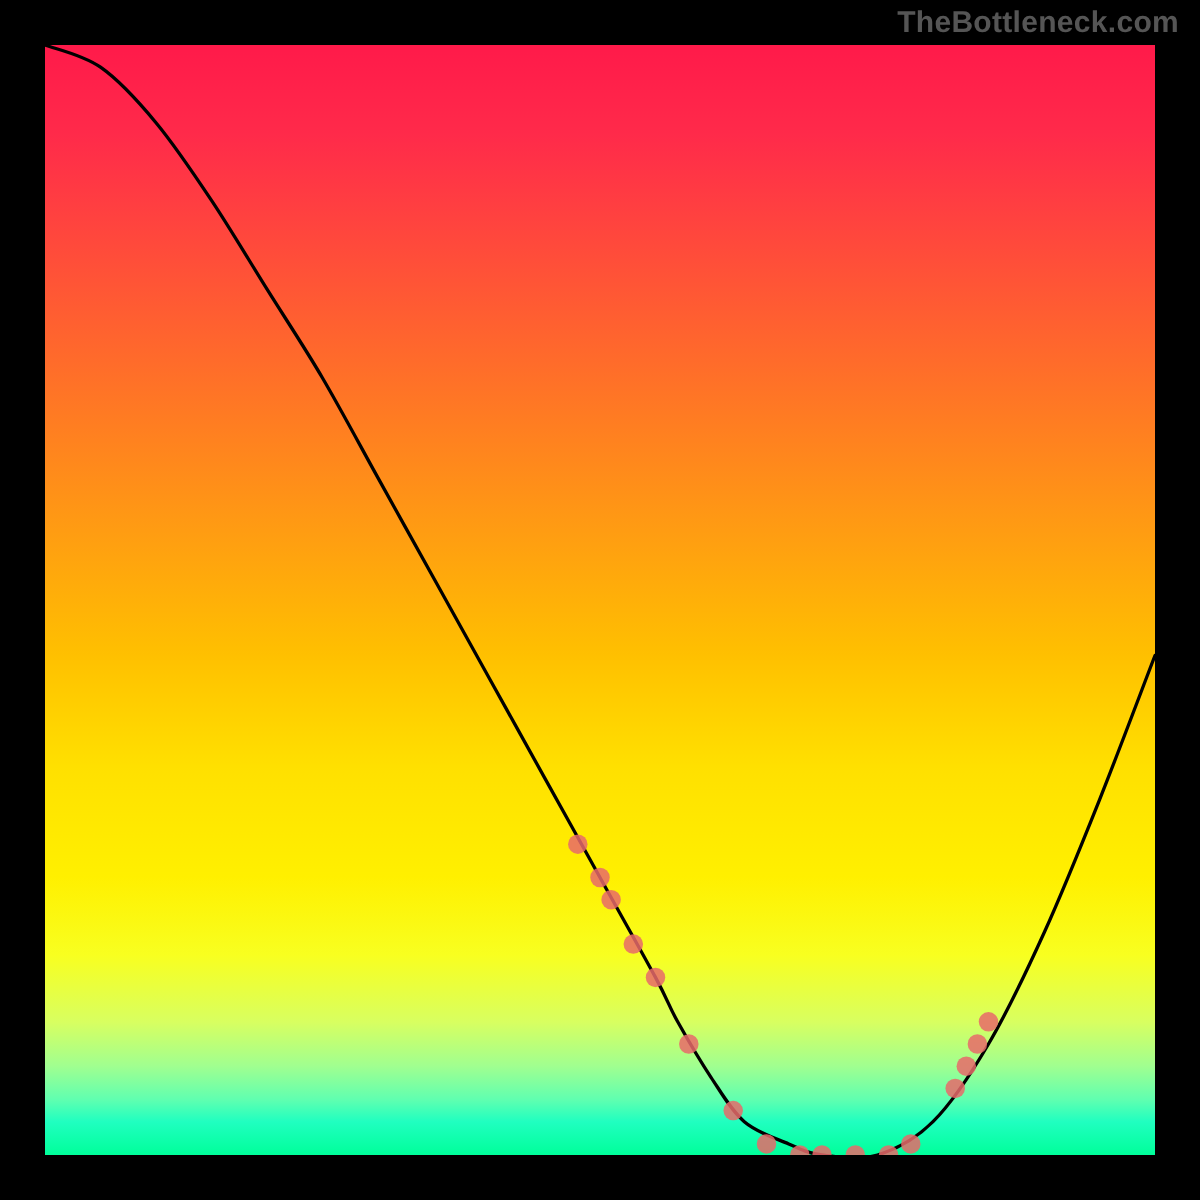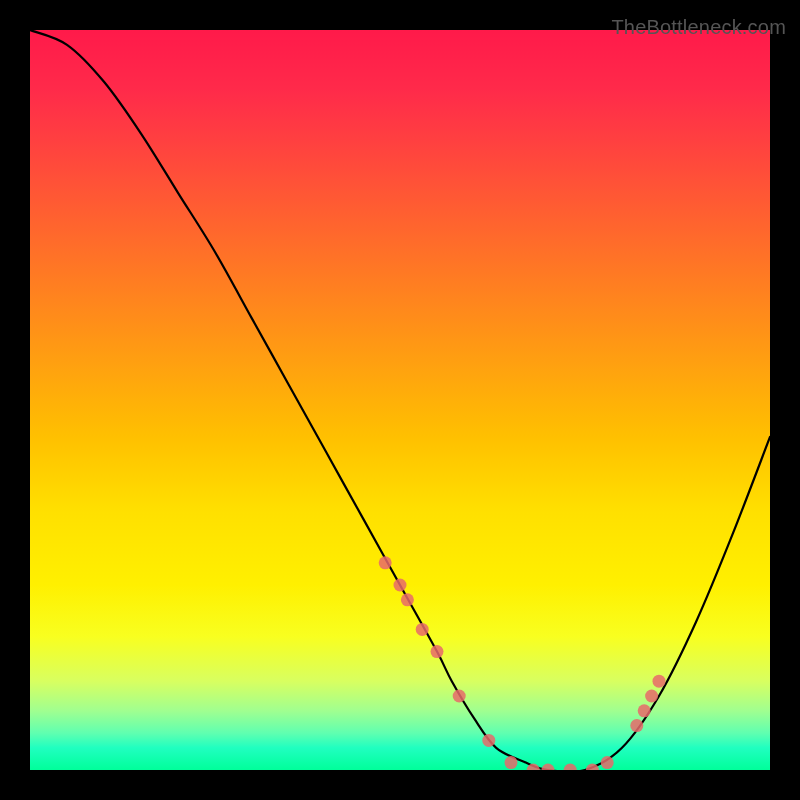--- a/index.html
+++ b/index.html
@@ -6,25 +6,25 @@
   body {
     width: 800px;
     height: 800px;
     background: #000;
     position: relative;
     font-family: Arial, sans-serif;
     overflow: hidden;
   }
   .watermark {
     position: absolute;
-    top: 16px;
+    top: 4px;
     right: 14px;
     color: #555;
     font-size: 20px;
-    font-weight: 400;
+    font-weight: 700;
     letter-spacing: 0.2px;
     z-index: 10;
   }
   .plot-area {
     position: absolute;
     left: 30px;
     top: 30px;
     width: 740px;
     height: 740px;
   }

